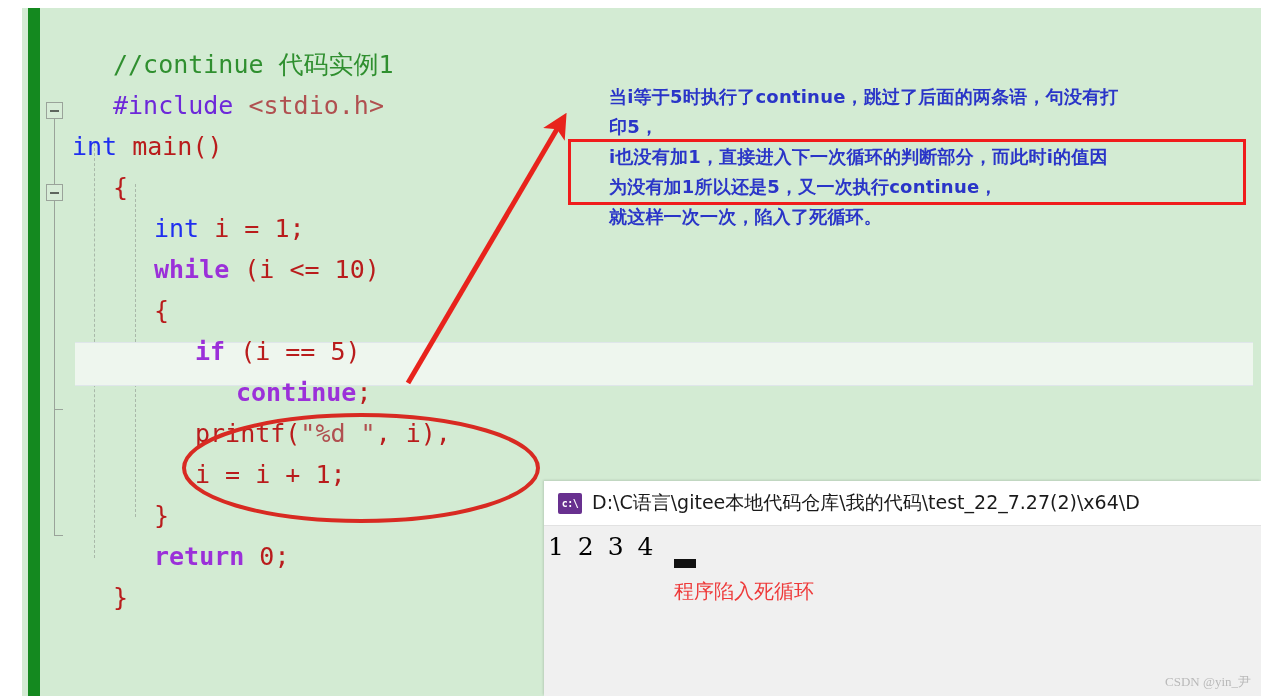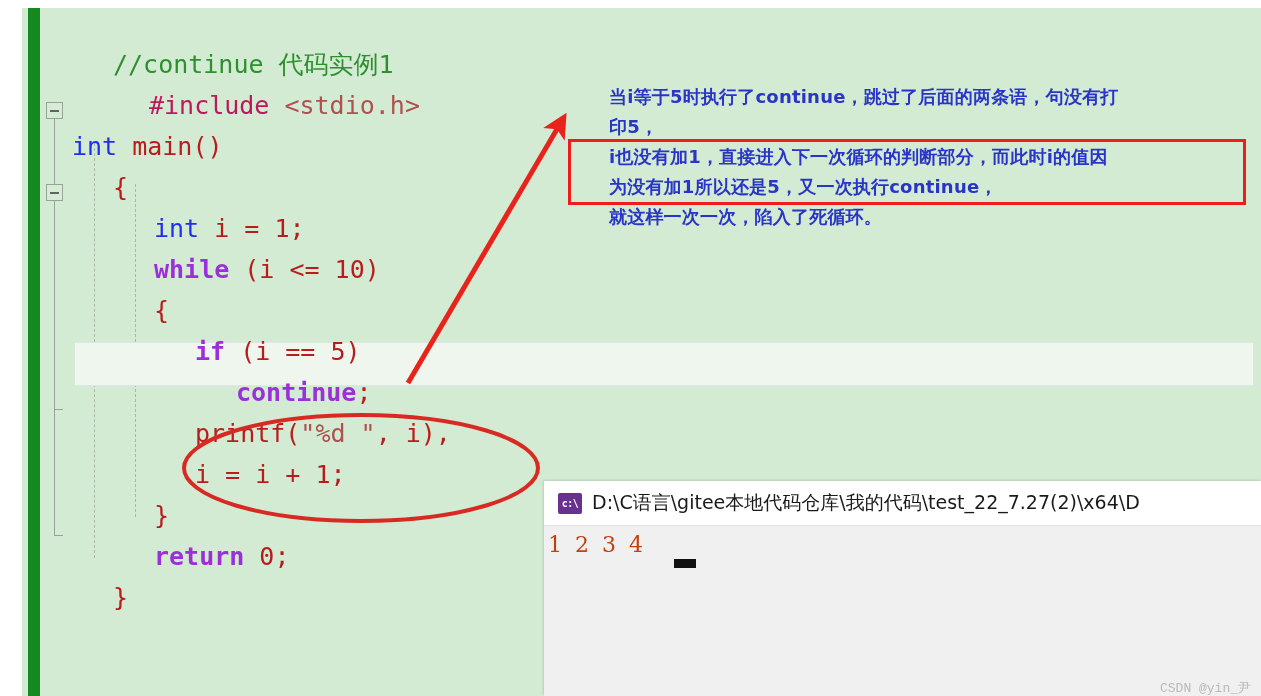--- a/index.html
+++ b/index.html
@@ -45,21 +45,21 @@
     position:absolute; left:50px; top:0;
     font-family:"DejaVu Sans Mono","Liberation Mono",monospace;
     font-size:25px; line-height:41px;
     white-space:pre;
     color:#1b1b1b;
   }
   .ln{position:absolute;left:0;white-space:pre;}
   .kw{color:#1f2ef0;}       
   .kw2{color:#9b30d9;font-weight:bold;}      
   .cmt{color:#2f8f2f;}      
-  .pp{color:#be185d;margin-left:36px;}       
+  .pp{color:#6d28d9;}       
   .str{color:#b05050;}      
   .plain{color:#b91c1c;}
   
   #cur-line{
     position:absolute; left:53px; top:334px;
     width:1178px; height:44px;
     background:#eef6ee;
     border-top:1px solid #dfe6ea;
     border-bottom:1px solid #dfe6ea;
     box-sizing:border-box;
@@ -107,33 +107,33 @@
     font-size:10px;font-weight:700;letter-spacing:-.5px;
   }
   #console-title{
     font-family:"DejaVu Sans","Liberation Sans",sans-serif;
     font-size:19px;color:#1a1a1a;white-space:nowrap;text-align:center;
   }
   #console-body{position:relative;height:171px;}
   #console-out{
     position:absolute;left:4px;top:6px;
     font-family:"DejaVu Serif","Liberation Serif",serif;
-    font-size:22px;color:#c2410c;white-space:pre;letter-spacing:3px;
+    font-size:25px;color:#000000;white-space:pre;letter-spacing:3px;
   }
   #console-cursor{
     position:absolute;left:130px;top:33px;width:22px;height:9px;background:#111;
   }
   #console-note{
     position:absolute;left:130px;top:52px;
     font-family:"DejaVu Sans","Liberation Sans",sans-serif;
     font-size:20px;color:#ee3a3a;white-space:nowrap;
   }
   #watermark{
-    position:absolute;right:10px;bottom:0;
-    font-family:Liberation Mono, monospace;
+    position:absolute;right:10px;bottom:6px;
+    font-family:Liberation Serif, serif;
     font-size:13px;color:#b9b9b9;white-space:nowrap;
   }
 </style>
 </head>
 <body>
 
 <div id="editor">
 
   <div id="change-bar"></div>
 
@@ -178,15 +178,16 @@
 <div id="console">
   <div id="console-titlebar">
     <div id="console-icon">
       <span>c:\</span>
     </div>
     <div id="console-title">D:\C语言\gitee本地代码仓库\我的代码\test_22_7.27(2)\x64\D</div>
   </div>
   <div id="console-body">
     <div id="console-out">1 2 3 4</div>
     <div id="console-cursor"></div>
+    <div id="console-note">程序陷入死循环</div>
     <div id="watermark">CSDN @yin_尹</div>
   </div>
 </div>
 
 </body></html>

